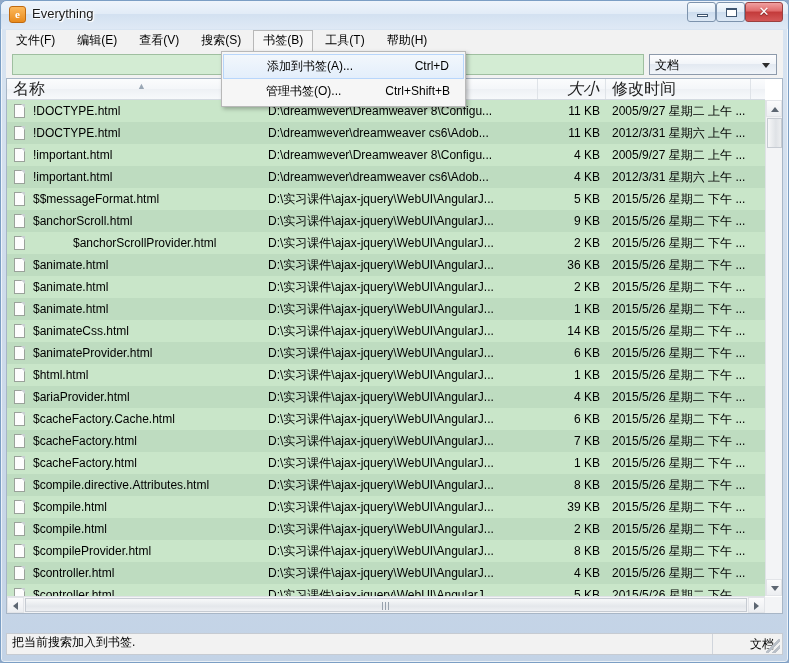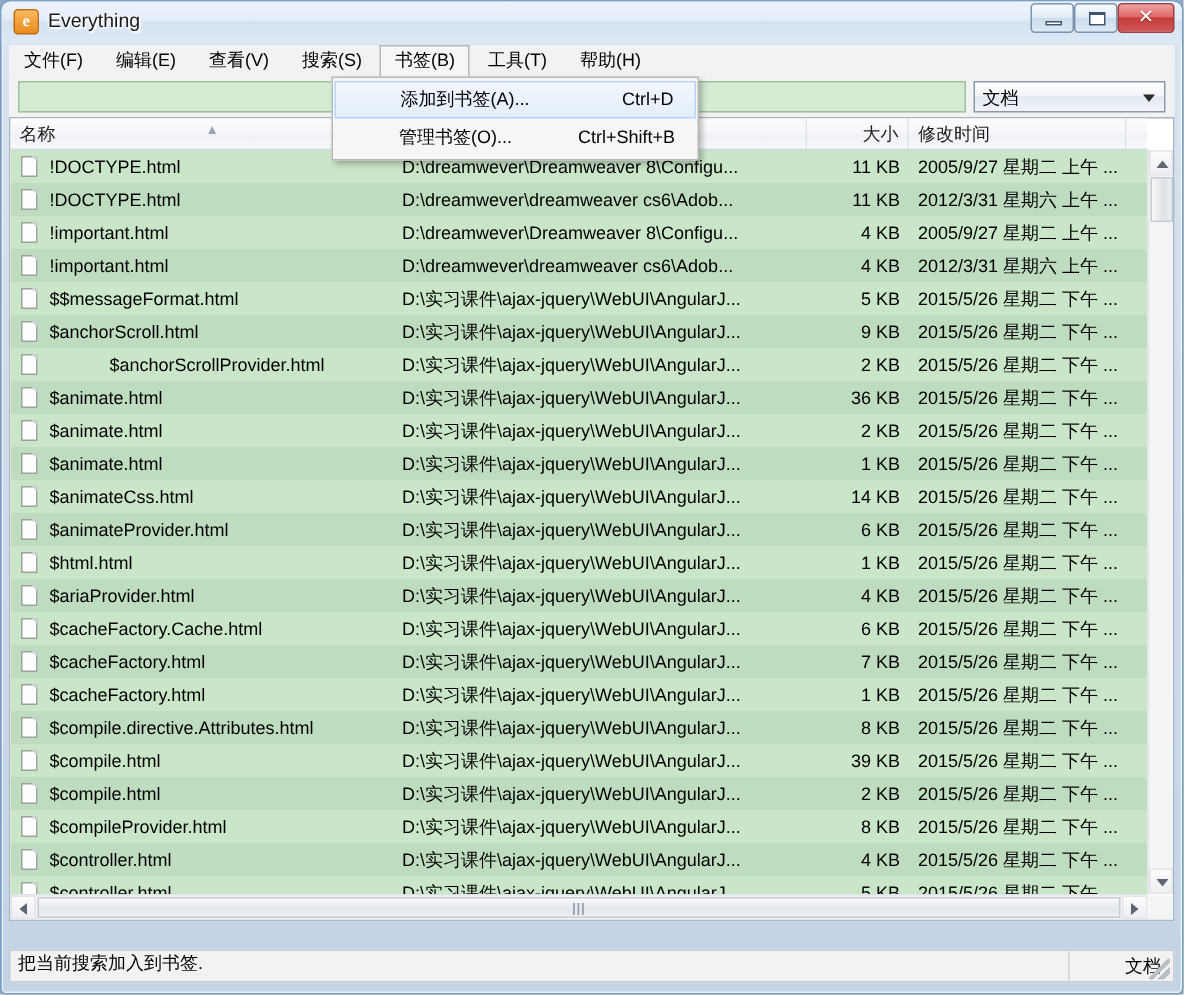--- a/index.html
+++ b/index.html
@@ -122,21 +122,21 @@
   }
   
   #colheader{
     position:absolute;left:0;right:17px;top:0;height:21px;
     background:linear-gradient(to bottom,#fbfcfd 0%,#f4f6f9 50%,#eef1f5 51%,#f7f9fb 100%);
     border-bottom:1px solid #d4dae1;
     box-sizing:border-box;
   }
   .col-h{
     position:absolute;top:0;height:20px;line-height:20px;
-    font-size:12px;color:#1d1d1d;
+    font-size:16px;color:#1d1d1d;
     border-right:1px solid #dfe3e8;box-sizing:border-box;
     padding:0 6px;white-space:nowrap;overflow:hidden;cursor:default;
   }
   .col-h.right{text-align:right;}
   #sort-arrow{
     position:absolute;left:130px;top:4px;width:9px;height:6px;
     color:#9aa7b5;font-size:9px;line-height:6px;
   }
   
   #rows{
@@ -305,21 +305,21 @@
       <span class="val">文档</span>
       <span class="arrow"></span>
     </div>
   </div>
 
   <div id="listwrap">
     <div id="colheader">
       <span id="sort-arrow">▲</span>
     <div class="col-h" style="left: 0px; width: 255px;"><span>名称</span></div>
         <div class="col-h" style="left: 255px; width: 276px;"><span>路径</span></div>
-        <div class="col-h right" style="left: 531px; width: 68px;"><span>大小</span></div>
+        <div class="col-h right" style="left: 531px; width: 68px; font-style: italic;"><span>大小</span></div>
         <div class="col-h" style="left: 599px; width: 145px;"><span>修改时间</span></div>
       </div>
     <div id="rows">
         <div class="row even">
           <span class="fileicon"></span>
           <div class="cell c-name" style="left: 0px; width: 255px;">!DOCTYPE.html</div>
           <div class="cell" style="left: 255px; width: 276px;">D:\dreamwever\Dreamweaver 8\Configu...</div>
           <div class="cell right" style="left: 531px; width: 68px;">11 KB</div>
           <div class="cell" style="left: 599px; width: 145px;">2005/9/27 星期二 上午 ...</div>
         </div>

